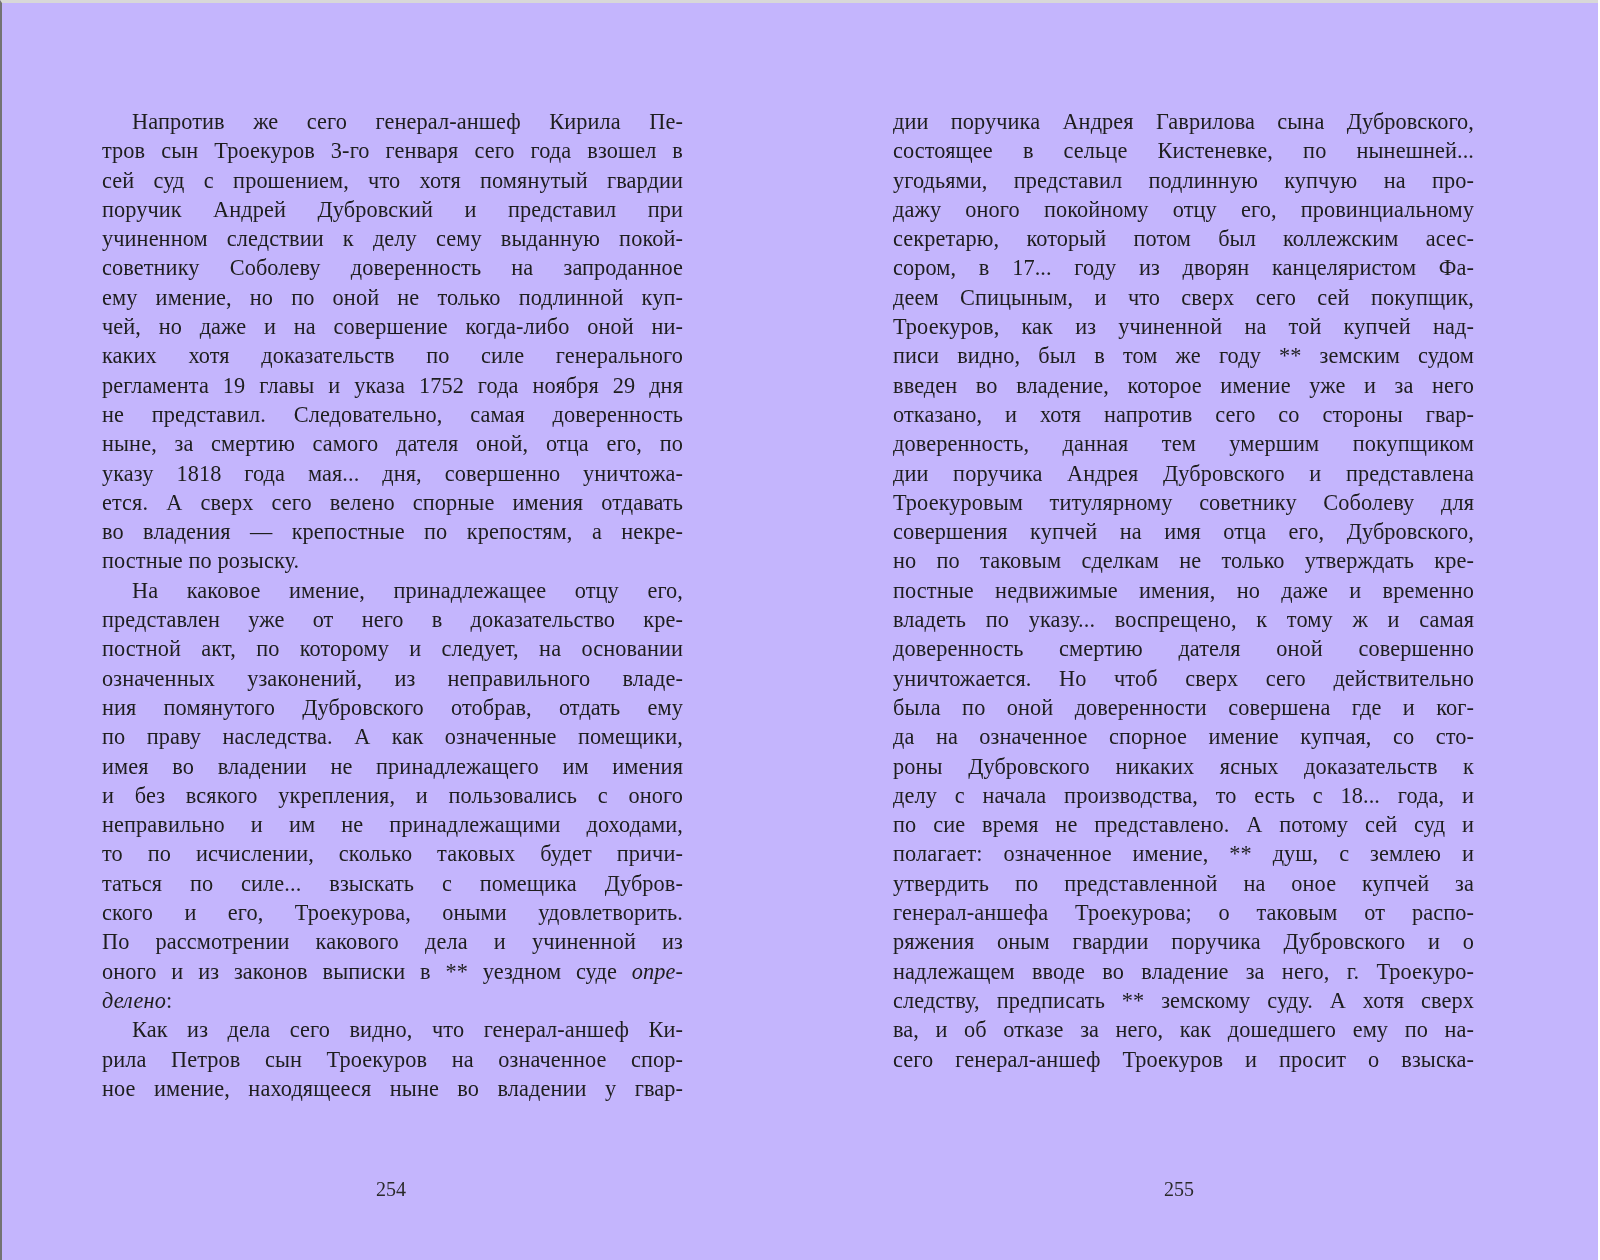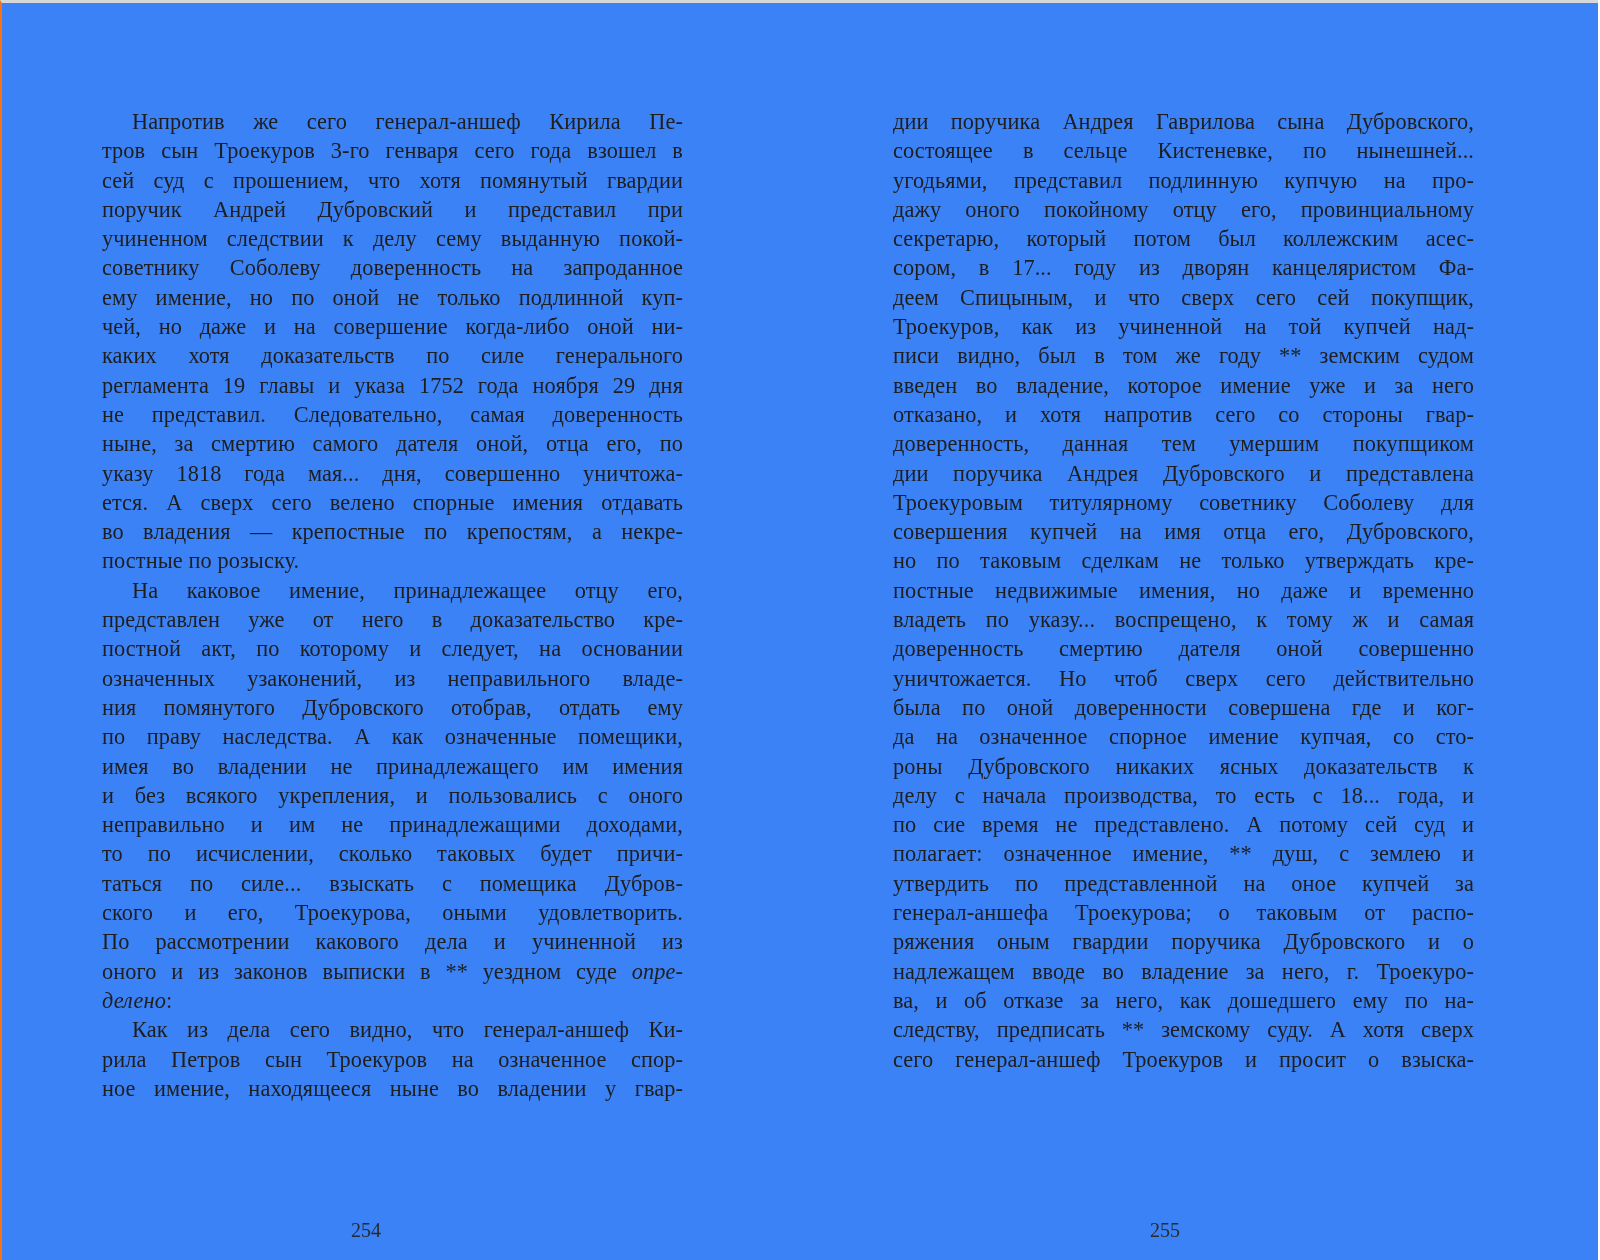--- a/index.html
+++ b/index.html
@@ -12,23 +12,23 @@
       height: 1260px;
       position: relative;
       overflow: hidden;
     }
     .frame {
       position: absolute;
       left: 0; top: 0;
       width: 1598px;
       height: 1260px;
       border-top: 3px solid #d8d8d8;
-      border-left: 2px solid #f97316;
+      border-left: 2px solid #737373;
       box-sizing: border-box;
-      background: #3b82f6;
+      background: #c4b5fd;
     }
     .page {
       position: absolute;
       top: 0;
       height: 1260px;
     }
     .page-left { left: 0; width: 800px; }
     .page-right { left: 800px; width: 800px; }
 
     .text-block {
@@ -57,27 +57,27 @@
       text-align-last: left;
     }
     .line em {
       font-style: italic;
     }
 
     .page-number {
       position: absolute;
       top: 1175px;
       width: 80px;
+      text-align: center;
       font-family: "Liberation Serif", "DejaVu Serif", serif;
       font-size: 20px;
       color: #2a2a2a;
-      margin-top: 41px;
     }
     .page-left .page-number { left: 349px; }
-    .page-right .page-number { left: 348px; }
+    .page-right .page-number { left: 337px; }
   </style>
 </head>
 <body>
 
 <div class="frame">
 
   <div class="page page-left">
     <div class="text-block" id="left-text">
         <div>
           <span class="line indent">Напротив же сего генерал-аншеф Кирила Пе-</span>
@@ -149,21 +149,21 @@
           <span class="line">была по оной доверенности совершена где и ког-</span>
           <span class="line">да на означенное спорное имение купчая, со сто-</span>
           <span class="line">роны Дубровского никаких ясных доказательств к</span>
           <span class="line">делу с начала производства, то есть с 18... года, и</span>
           <span class="line">по сие время не представлено. А потому сей суд и</span>
           <span class="line">полагает: означенное имение, ** душ, с землею и</span>
           <span class="line">утвердить по представленной на оное купчей за</span>
           <span class="line">генерал-аншефа Троекурова; о таковым от распо-</span>
           <span class="line">ряжения оным гвардии поручика Дубровского и о</span>
           <span class="line">надлежащем вводе во владение за него, г. Троекуро-</span>
+          <span class="line">следству, предписать ** земскому суду. А хотя сверх</span>
           <span class="line">ва, и об отказе за него, как дошедшего ему по на-</span>
-          <span class="line">следству, предписать ** земскому суду. А хотя сверх</span>
           <span class="line">сего генерал-аншеф Троекуров и просит о взыска-</span>
         </div>
       </div>
     <div class="page-number">255</div>
   </div>
 
 </div>
 
 </body></html>

